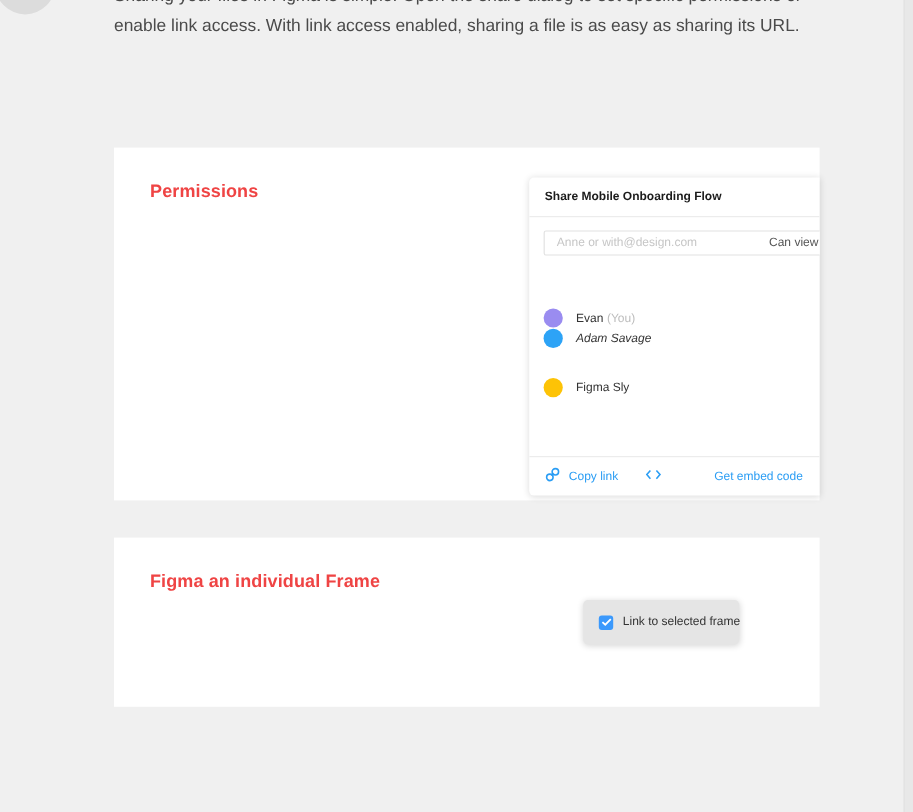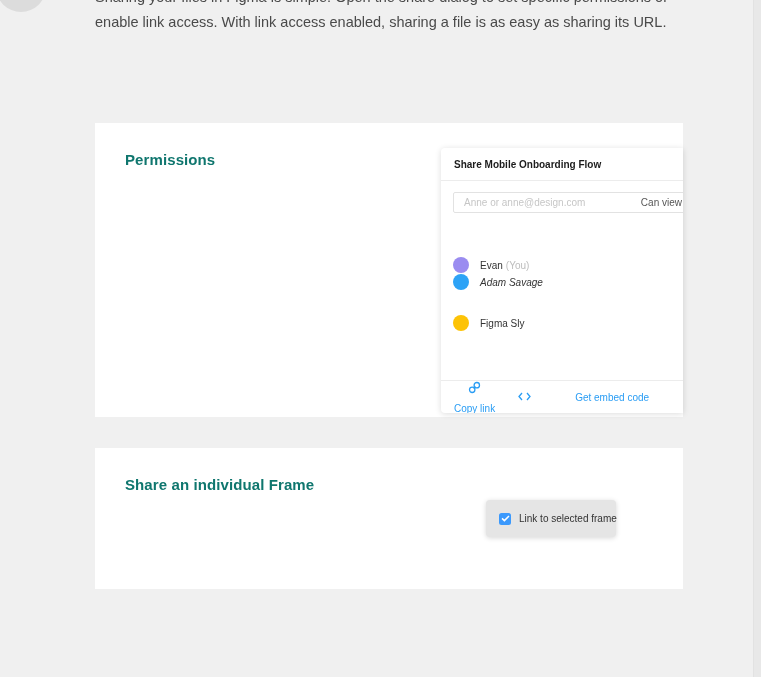--- a/index.html
+++ b/index.html
@@ -22,21 +22,21 @@
     position:absolute; left:95px; top:-15px; width:585px;
     font-size:14.5px; line-height:25px; color:#4a4a4a;
   }
 
   .card { position:absolute; left:95px; width:588px; background:#ffffff; }
   .card1 { top:123px; height:294px; }
   .card2 { top:448px; height:141px; }
 
   .card h2 {
     position:absolute; left:30px; top:28px;
-    font-size:15px; font-weight:700; color:#0f766e; letter-spacing:.1px;
+    font-size:15px; font-weight:700; color:#ef4444; letter-spacing:.1px;
   }
   .card .body-text {
     position:absolute; left:30px; top:57px; width:268px;
     font-size:11.3px; line-height:16.2px; color:#4f4f4f;
   }
   .card1 .body-text { text-indent:13px; }
   .card1 .body-text .rest { text-indent:0; }
   .bold-app { font-weight:700; color:#2b2b2b; }
 
   
@@ -109,41 +109,41 @@
 
   <p class="intro">Sharing your files in Figma is simple. Open the share dialog to set specific permissions or enable link access. With link access enabled, sharing a file is as easy as sharing its URL.</p>
 
   <section class="card card1">
     <h2>Permissions</h2>
 
     <div class="dialog">
       <div class="dialog-header">Share Mobile Onboarding Flow</div>
 
       <div class="invite-input">
-        <span class="placeholder">Anne or anne@design.com</span>
+        <span class="placeholder">Anne or with@design.com</span>
         <span class="perm">Can view</span>
       </div>
 
 
       <div class="person-row row-evan">
         <span class="avatar" style="background: rgb(154, 140, 240);"></span>
         <span>Evan</span>
         <span class="suffix">(You)</span>
       </div>
       <div class="person-row row-adam">
         <span class="avatar" style="background: rgb(45, 163, 246);"></span>
         <span>Adam Savage</span>
       </div>
       <div class="person-row row-anne">
         <span class="avatar" style="background: rgb(253, 195, 6);"></span>
         <span>Figma Sly</span>
       </div>
 
       <div class="dialog-footer">
-        <span class="footer-link" style="color: rgb(42, 157, 244); flex-direction: column;">
+        <span class="footer-link" style="color: rgb(42, 157, 244);">
           <span>
             <svg width="13" height="13" viewBox="0 0 13 13">
               <circle cx="8.8" cy="4.2" r="2.7" fill="none" stroke="#2a9df4" stroke-width="1.3"></circle>
               <circle cx="4.2" cy="8.8" r="2.7" fill="none" stroke="#2a9df4" stroke-width="1.3"></circle>
               <line x1="5.6" y1="7.4" x2="7.4" y2="5.6" stroke="#2a9df4" stroke-width="1.3"></line>
             </svg>
           </span>
           <span>Copy link</span>
         </span>
         <span class="footer-link" style="color: rgb(42, 157, 244);">
@@ -153,21 +153,21 @@
               <polyline points="9,1 12,4.5 9,8" fill="none" stroke="#2a9df4" stroke-width="1.3"></polyline>
             </svg>
           </span>
           <span>Get embed code</span>
         </span>
       </div>
     </div>
   </section>
 
   <section class="card card2">
-    <h2>Share an individual Frame</h2>
+    <h2>Figma an individual Frame</h2>
 
     <div class="checkbox-card">
       <span class="checkbox" style="background: rgb(59, 153, 252);">
         <svg width="9" height="7" viewBox="0 0 9 7">
             <polyline points="1,3.4 3.4,5.6 8,1" fill="none" stroke="#ffffff" stroke-width="1.5"></polyline>
           </svg>
       </span>
       <span class="checkbox-label">Link to selected frame</span>
     </div>
   </section>

